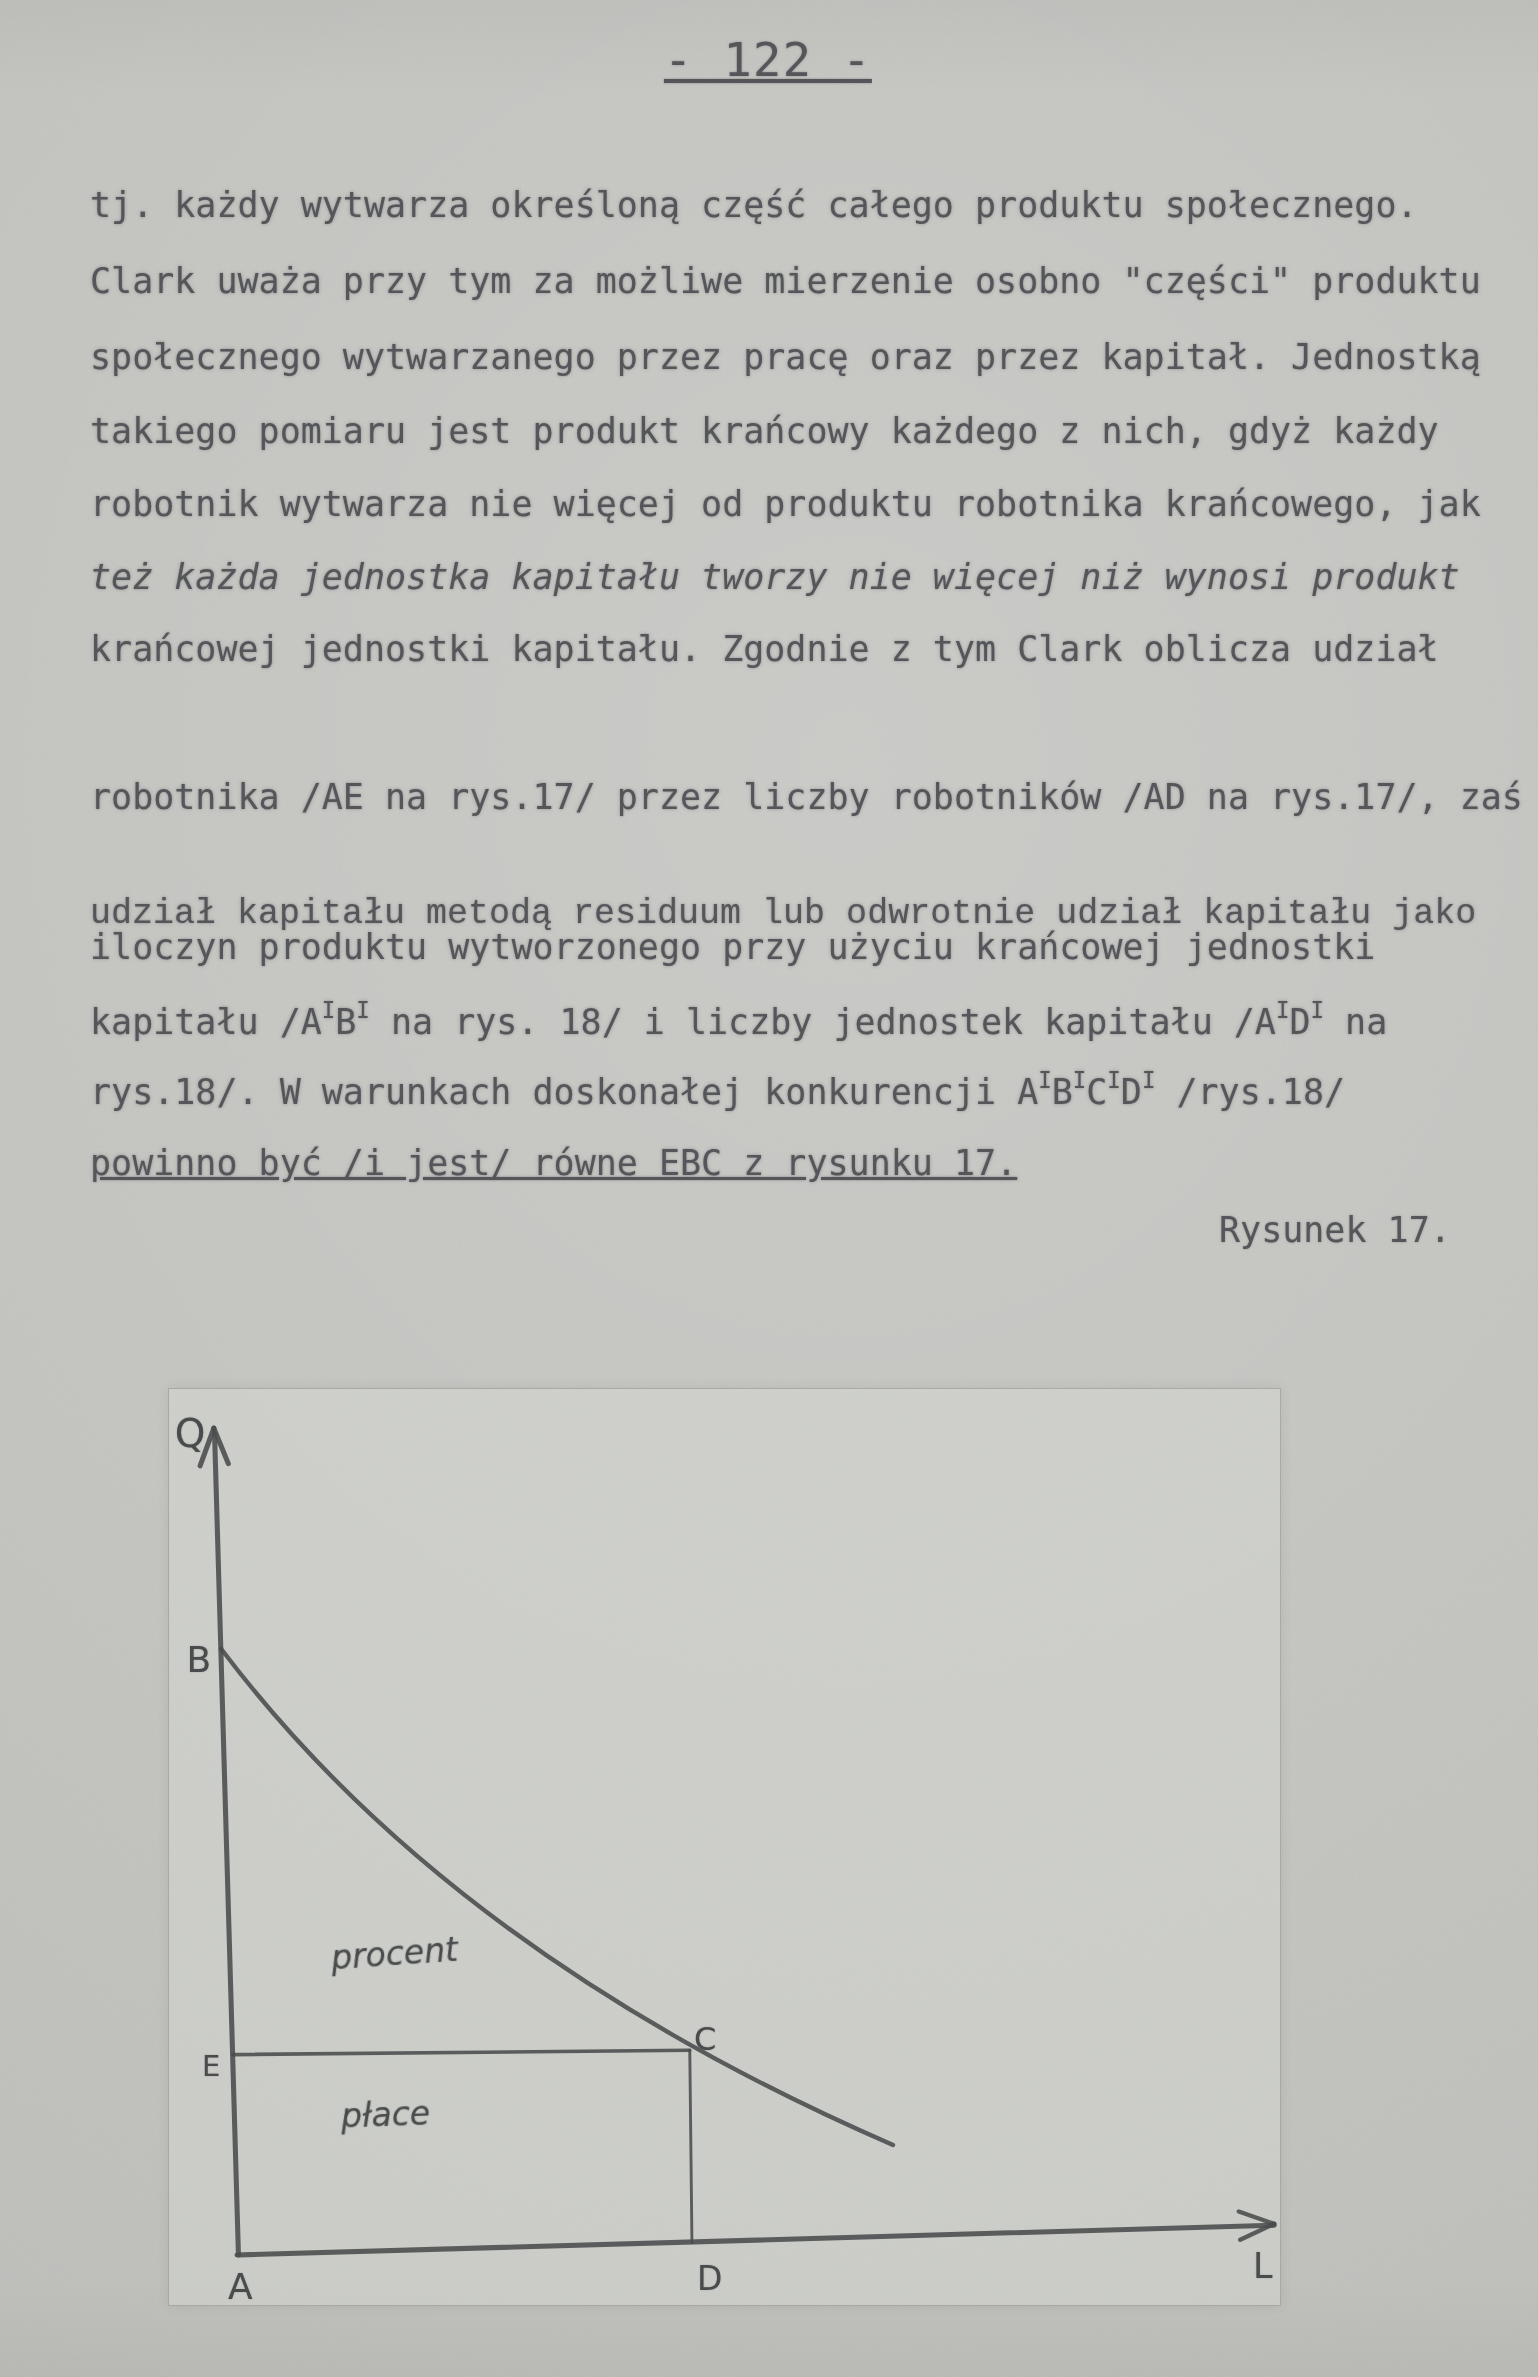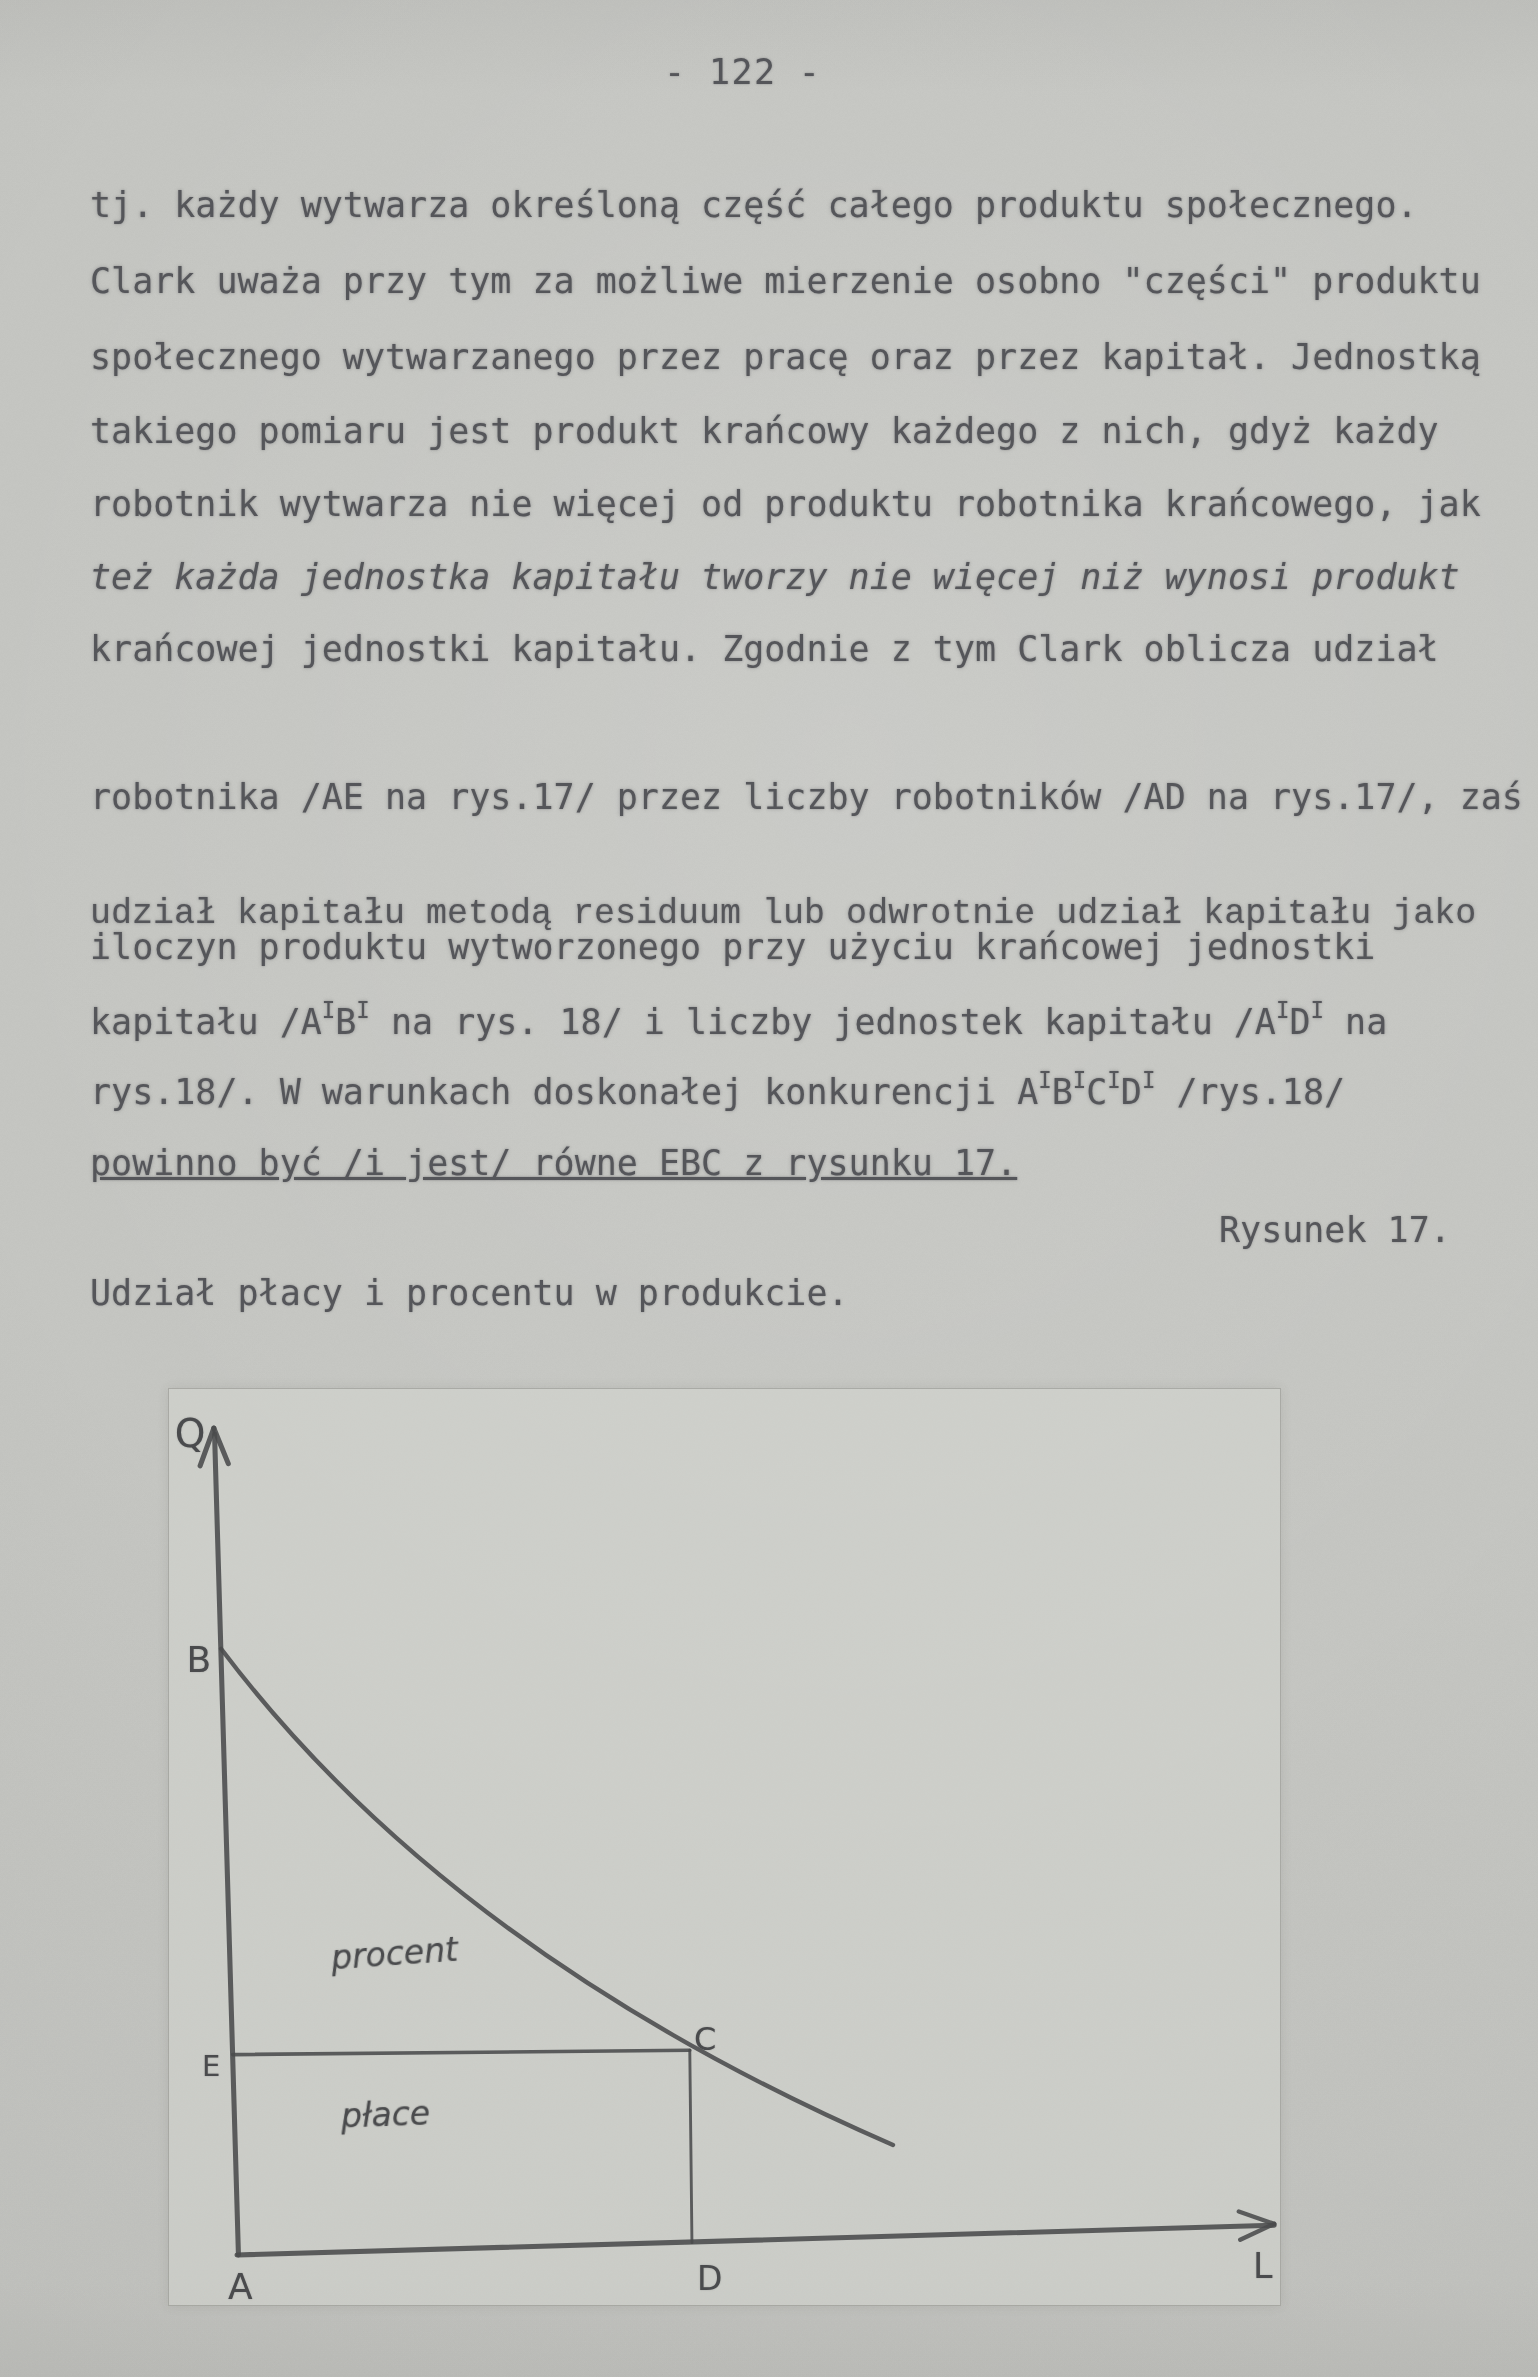--- a/index.html
+++ b/index.html
@@ -3,22 +3,22 @@
 <meta charset="utf-8">
 <style>
   html,body{margin:0;padding:0;}
   body{width:1539px;height:2377px;background:#b8b9b5;font-family:"DejaVu Sans Mono",monospace;}
   .page{position:relative;width:1539px;height:2377px;overflow:hidden;
         background:
           radial-gradient(130% 95% at 55% 32%, rgba(255,255,255,0.10) 0%, rgba(255,255,255,0.00) 45%, rgba(40,40,38,0.06) 100%),
           linear-gradient(180deg, rgba(70,70,66,0.05) 0%, rgba(0,0,0,0) 4%, rgba(0,0,0,0) 96%, rgba(70,70,66,0.05) 100%),
           #c6c7c3;}
   .grain{position:absolute;inset:0;width:100%;height:100%;opacity:0.06;mix-blend-mode:multiply;pointer-events:none;}
-  .pagenum{position:absolute;left:664px;top:52px;font-size:35px;color:#55565a;
-           letter-spacing:1.4px;filter:blur(0.4px);text-shadow:0 0 2.2px rgba(85,86,90,0.55);}
+  .pagenum{position:absolute;left:664px;top:32px;font-size:47px;color:#55565a;
+           letter-spacing:1.4px;filter:blur(0.4px);text-shadow:0 0 2.2px rgba(85,86,90,0.55);text-decoration:underline;}
   .textblock{position:absolute;left:90px;top:0;width:1440px;height:1230px;
              filter:blur(0.4px);}
   .tline{position:absolute;left:0;white-space:pre;font-size:35px;line-height:43px;color:#55565a;
          text-shadow:0 0 2.2px rgba(85,86,90,0.5), 0 0 5.8px rgba(85,86,90,0.14);}
   .sup{font-size:22.4px;position:relative;top:-16px;}
   .fignum{position:absolute;left:1219px;top:1210px;font-size:35px;color:#55565a;white-space:pre;
           filter:blur(0.4px);text-shadow:0 0 2.2px rgba(85,86,90,0.5);}
   .figcap{position:absolute;left:90px;top:1273px;font-size:35px;color:#55565a;white-space:pre;
           filter:blur(0.4px);text-shadow:0 0 2.2px rgba(85,86,90,0.5);}
   .sheet{position:absolute;background:rgba(214,215,209,0.5);
@@ -53,21 +53,20 @@
       <div class="tline" style="top: 628px;"><span>krańcowej jednostki kapitału. Zgodnie z tym Clark oblicza udział</span></div>
       <div class="tline" style="top: 776px;"><span>robotnika /AE na rys.17/ przez liczby robotników /AD na rys.17/, zaś</span></div>
       <div class="tline" style="top: 893px; font-family: Liberation Mono, monospace;"><span>udział kapitału metodą residuum lub odwrotnie udział kapitału jako</span></div>
       <div class="tline" style="top: 926px;"><span>iloczyn produktu wytworzonego przy użyciu krańcowej jednostki</span></div>
       <div class="tline" style="top: 1001px;"><span>kapitału /A</span><span class="sup">I</span><span>B</span><span class="sup">I</span><span> na rys. 18/ i liczby jednostek kapitału /A</span><span class="sup">I</span><span>D</span><span class="sup">I</span><span> na</span></div>
       <div class="tline" style="top: 1071px;"><span>rys.18/. W warunkach doskonałej konkurencji A</span><span class="sup">I</span><span>B</span><span class="sup">I</span><span>C</span><span class="sup">I</span><span>D</span><span class="sup">I</span><span> /rys.18/</span></div>
       <div class="tline" style="top: 1142px; text-decoration: underline;"><span>powinno być /i jest/ równe EBC z rysunku 17.</span></div>
     </div>
 
   <div class="fignum">Rysunek 17.</div>
-  <div class="figcap">Udział płacy i procentu w produkcie.</div>
 
   <div class="sheet" id="figure-sheet" style="left: 168px; top: 1388px; width: 1111px; height: 916px;">
     <svg id="figure-svg" xmlns="http://www.w3.org/2000/svg" width="1111" height="916" viewBox="0 0 1536 1266">
         <line x1="96" y1="1197" x2="63" y2="62" stroke="#4a4b4c" stroke-width="7" stroke-linecap="round" stroke-opacity="0.88"></line>
         <line x1="62" y1="54" x2="43" y2="106" stroke="#4a4b4c" stroke-width="7" stroke-linecap="round" stroke-opacity="0.88"></line>
         <line x1="62" y1="54" x2="82" y2="103" stroke="#4a4b4c" stroke-width="7" stroke-linecap="round" stroke-opacity="0.88"></line>
         <line x1="94" y1="1197" x2="1528" y2="1156" stroke="#4a4b4c" stroke-width="7" stroke-linecap="round" stroke-opacity="0.88"></line>
         <line x1="1528" y1="1154" x2="1479" y2="1137" stroke="#4a4b4c" stroke-width="6" stroke-linecap="round" stroke-opacity="0.88"></line>
         <line x1="1528" y1="1154" x2="1481" y2="1176" stroke="#4a4b4c" stroke-width="6" stroke-linecap="round" stroke-opacity="0.88"></line>
         <line x1="88" y1="920" x2="720" y2="914" stroke="#4a4b4c" stroke-width="5" stroke-linecap="round" stroke-opacity="0.88"></line>

